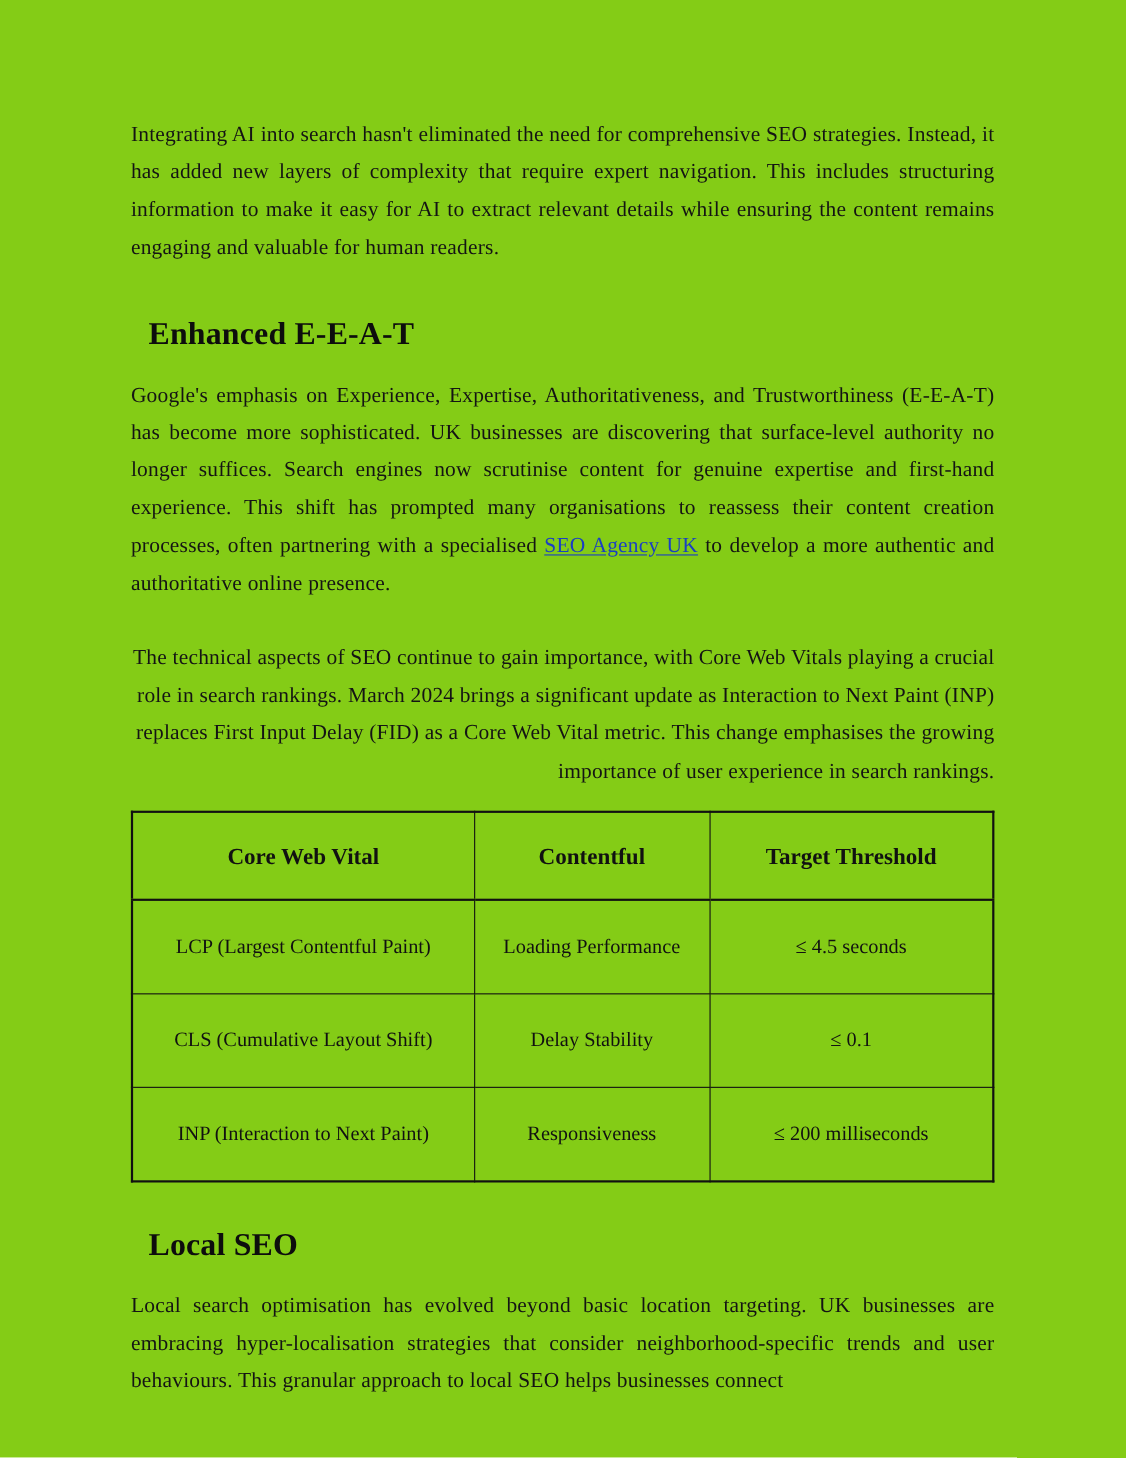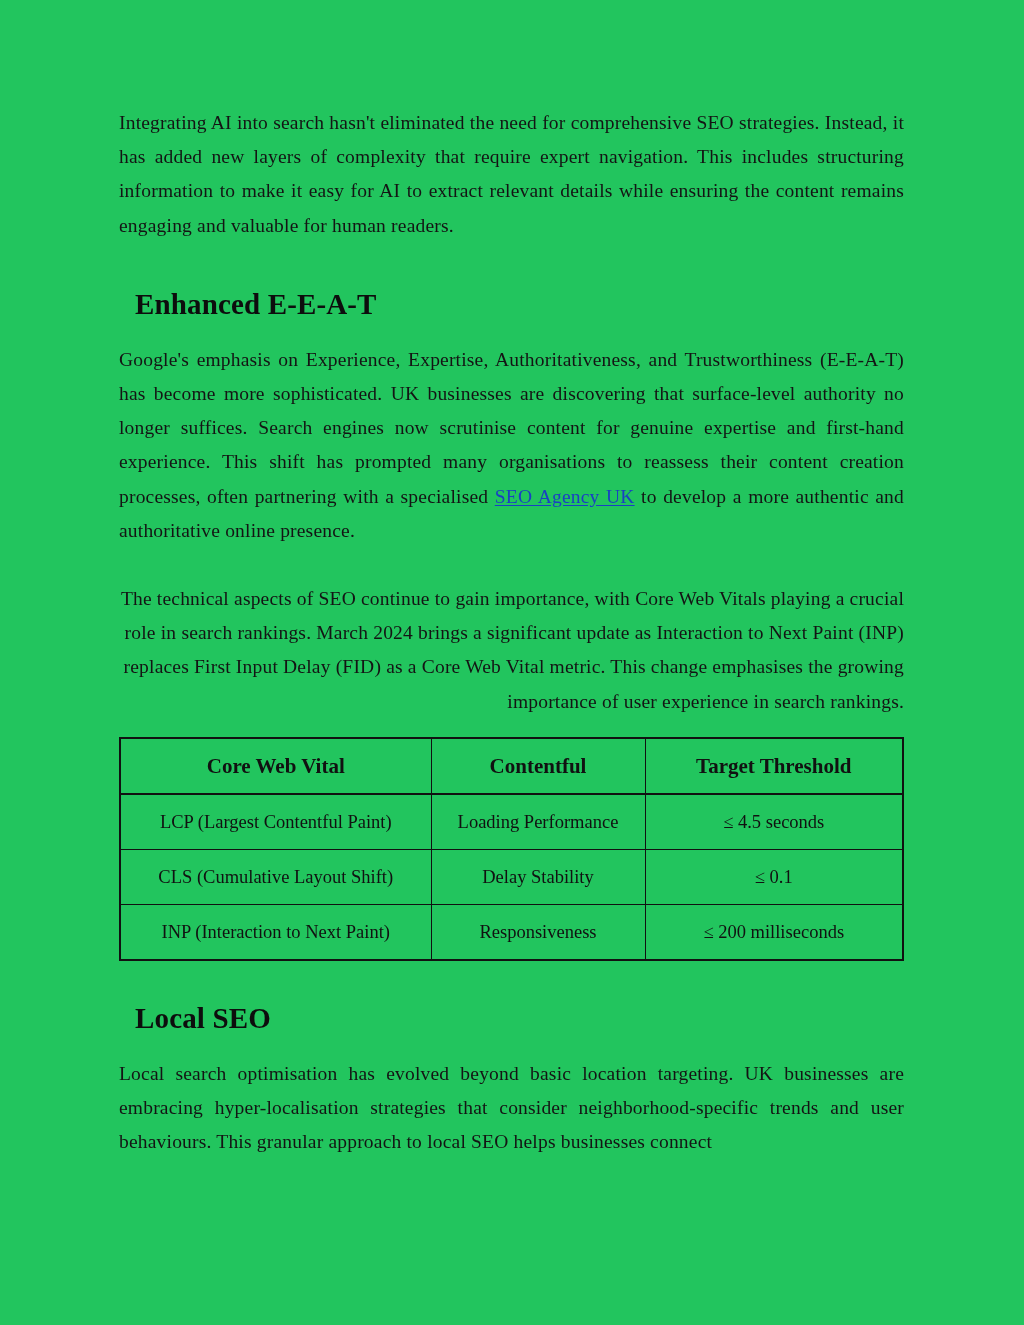--- a/index.html
+++ b/index.html
@@ -15,21 +15,21 @@
     color: #000000;
     -webkit-font-smoothing: antialiased;
   }
 
   .page {
     position: absolute;
     left: 0;
     top: 0;
     width: 1024px;
     height: 1325px;
-    background: #22c55e;
+    background: #84cc16;
     overflow: hidden;
   }
 
   .content {
     position: absolute;
     left: 119px;
     top: 106px;
     width: 785px;
   }
 
@@ -86,29 +86,29 @@
   table.cwv-table td {
     border: 1.4px solid #111111;
     text-align: center;
     vertical-align: middle;
     color: #111111;
   }
   table.cwv-table th {
     font-size: 21px;
     font-weight: bold;
     height: 54px;
-    padding: 0 6px;
+    padding: 12px 6px;
     line-height: 26px;
     margin-top: 44px;
   }
   table.cwv-table td {
     font-size: 18.5px;
     font-weight: normal;
     height: 52px;
-    padding: 1px 6px;
+    padding: 16px 6px;
     line-height: 24px;
   }
   table.cwv-table tr.header-row th {
     border-bottom-width: 2.2px;
   }
 </style>
 </head>
 <body>
 
 <div class="page">

